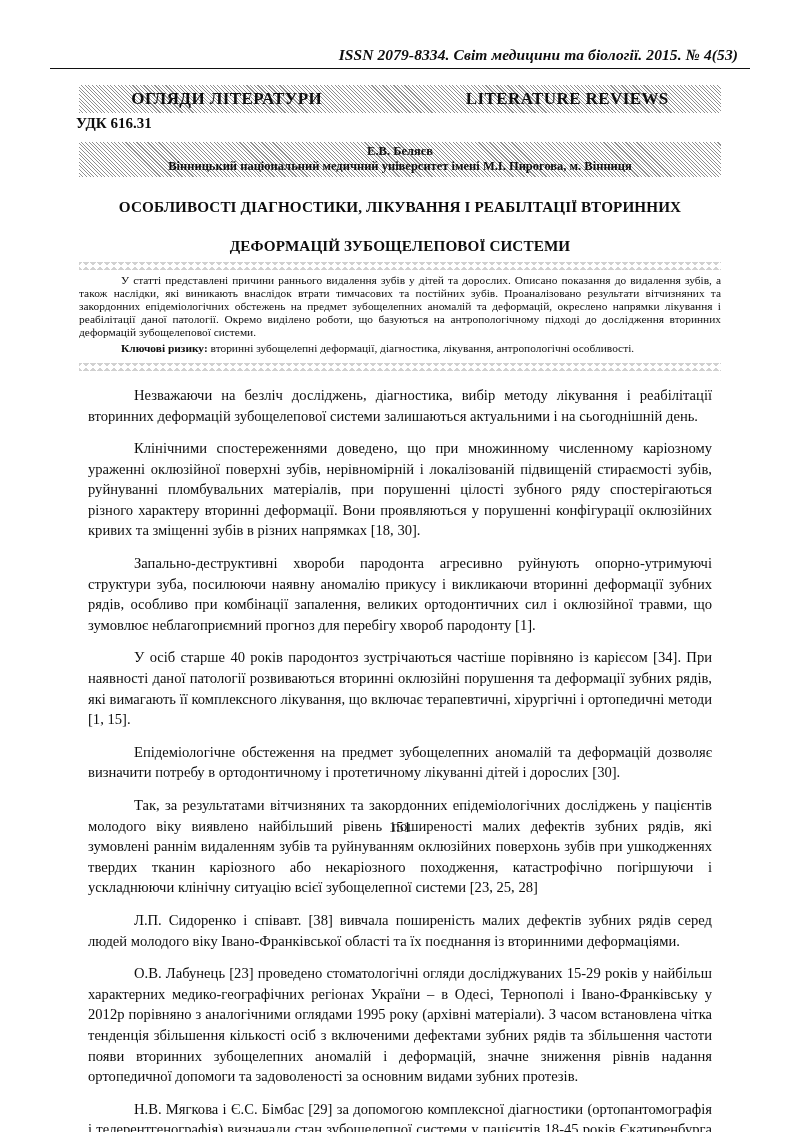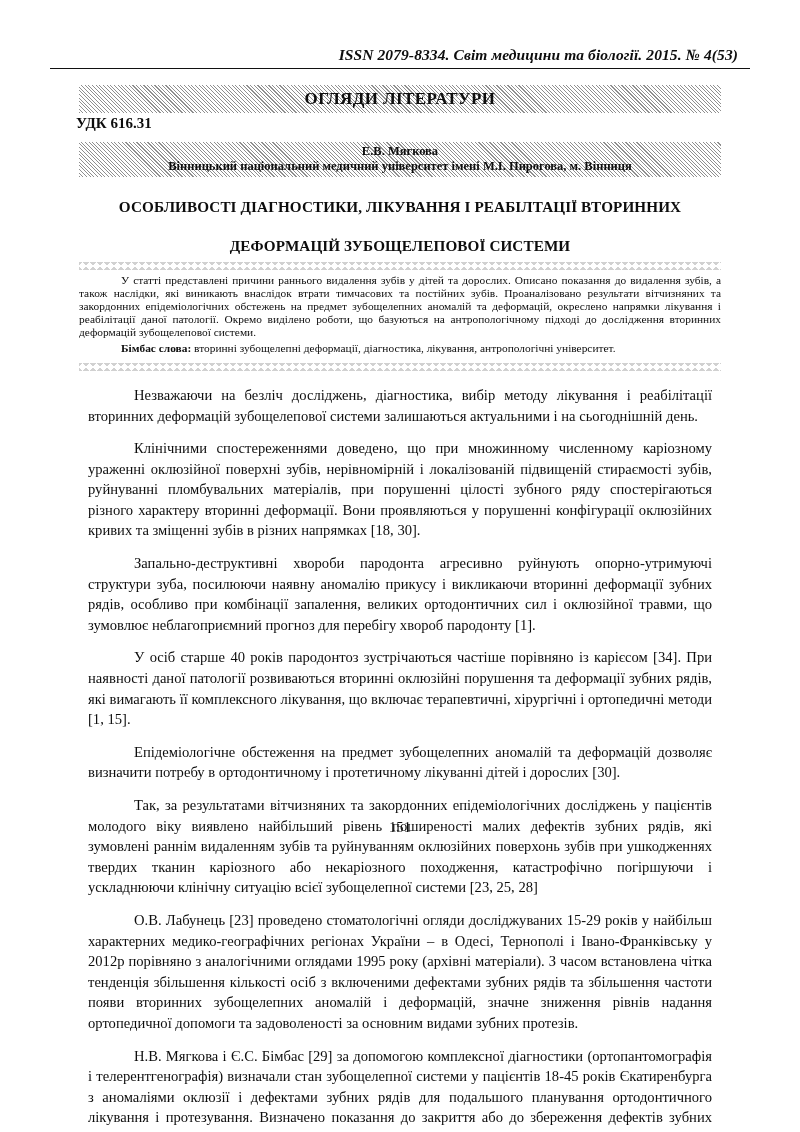--- a/index.html
+++ b/index.html
@@ -157,46 +157,48 @@
 
 <div class="page">
 
   <div class="running-head">
     <div class="rh-text">ISSN 2079-8334. Світ медицини та біології. 2015. № 4(53)</div>
   </div>
   <div class="rule"></div>
 
   <div class="section-banner hatch">
     <span>ОГЛЯДИ ЛІТЕРАТУРИ</span>
+    <span>LITERATURE REVIEWS</span>
   </div>
 
   <div class="udk">УДК 616.31</div>
 
   <div class="author-band hatch">
-    <div class="author-name">Е.В. Мягкова</div>
+    <div class="author-name">Е.В. Беляєв</div>
     <div class="author-affil">Вінницький національний медичний університет імені М.І. Пирогова, м. Вінниця</div>
   </div>
 
   <div class="article-title">
     <span class="t-line">ОСОБЛИВОСТІ ДІАГНОСТИКИ, ЛІКУВАННЯ І РЕАБІЛТАЦІЇ ВТОРИННИХ</span>
     <span class="t-line">ДЕФОРМАЦІЙ ЗУБОЩЕЛЕПОВОЇ СИСТЕМИ</span>
   </div>
 
   <div class="zigzag"></div>
   <div class="abstract">У статті представлені причини раннього видалення зубів у дітей та дорослих. Описано показання до видалення зубів, а також наслідки, які виникають внаслідок втрати тимчасових та постійних зубів. Проаналізовано результати вітчизняних та закордонних епідеміологічних обстежень на предмет зубощелепних аномалій та деформацій, окреслено напрямки лікування і реабілітації даної патології. Окремо виділено роботи, що базуються на антропологічному підході до дослідження вторинних деформацій зубощелепової системи.</div>
-  <div class="keywords"><b>Бімбас слова:</b><span> вторинні зубощелепні деформації, діагностика, лікування, антропологічні університет.</span></div>
+  <div class="keywords"><b>Ключові ризику:</b><span> вторинні зубощелепні деформації, діагностика, лікування, антропологічні особливості.</span></div>
   <div class="zigzag"></div>
 
   <div class="body-copy">
     <p>Незважаючи на безліч досліджень, діагностика, вибір методу лікування і реабілітації вторинних деформацій зубощелепової системи залишаються актуальними і на сьогоднішній день.</p>
     <p>Клінічними спостереженнями доведено, що при множинному численному каріозному ураженні оклюзійної поверхні зубів, нерівномірній і локалізованій підвищеній стираємості зубів, руйнуванні пломбувальних матеріалів, при порушенні цілості зубного ряду спостерігаються різного характеру вторинні деформації. Вони проявляються у порушенні конфігурації оклюзійних кривих та зміщенні зубів в різних напрямках [18, 30].</p>
     <p>Запально-деструктивні хвороби пародонта агресивно руйнують опорно-утримуючі структури зуба, посилюючи наявну аномалію прикусу і викликаючи вторинні деформації зубних рядів, особливо при комбінації запалення, великих ортодонтичних сил і оклюзійної травми, що зумовлює неблагоприємний прогноз для перебігу хвороб пародонту [1].</p>
     <p>У осіб старше 40 років пародонтоз зустрічаються частіше порівняно із карієсом [34]. При наявності даної патології розвиваються вторинні оклюзійні порушення та деформації зубних рядів, які вимагають її комплексного лікування, що включає терапевтичні, хірургічні і ортопедичні методи [1, 15].</p>
     <p>Епідеміологічне обстеження на предмет зубощелепних аномалій та деформацій дозволяє визначити потребу в ортодонтичному і протетичному лікуванні дітей і дорослих [30].</p>
     <p>Так, за результатами вітчизняних та закордонних епідеміологічних досліджень у пацієнтів молодого віку виявлено найбільший рівень поширеності малих дефектів зубних рядів, які зумовлені раннім видаленням зубів та руйнуванням оклюзійних поверхонь зубів при ушкодженнях твердих тканин каріозного або некаріозного походження, катастрофічно погіршуючи і ускладнюючи клінічну ситуацію всієї зубощелепної системи [23, 25, 28]</p>
+    <p>Л.П. Сидоренко і співавт. [38] вивчала поширеність малих дефектів зубних рядів серед людей молодого віку Івано-Франківської області та їх поєднання із вторинними деформаціями.</p>
     <p>О.В. Лабунець [23] проведено стоматологічні огляди досліджуваних 15-29 років у найбільш характерних медико-географічних регіонах України – в Одесі, Тернополі і Івано-Франківську у 2012р порівняно з аналогічними оглядами 1995 року (архівні матеріали). З часом встановлена чітка тенденція збільшення кількості осіб з включеними дефектами зубних рядів та збільшення частоти появи вторинних зубощелепних аномалій і деформацій, значне зниження рівнів надання ортопедичної допомоги та задоволеності за основним видами зубних протезів.</p>
     <p>Н.В. Мягкова і Є.С. Бімбас [29] за допомогою комплексної діагностики (ортопантомографія і телерентгенографія) визначали стан зубощелепної системи у пацієнтів 18-45 років Єкатиренбурга з аномаліями оклюзії і дефектами зубних рядів для подальшого планування ортодонтичного лікування і протезування. Визначено показання до закриття або до збереження дефектів зубних рядів у пацієнтів різних вікових груп в залежності від наявної аномалії оклюзії. Встановлено, що при аномаліях оклюзії змінюється напрямок вектора функціонального навантаження, що призводить до швидкого розвитку вторинних деформацій зубних рядів.</p>
     <p>Л.І. Худяковою [43] проведено обстеження стану зубощелепної системи студентів м Челябінська. Досліджено фактори ризику розвитку, поширеність, структура, клінічні особливості деформацій зубних рядів і ускладнення, пов'язані з даною патологією у студентської молоді. Розроблено метод експрес-діагностики ступеню важкості вторинних зубощелепних деформацій,</p>
   </div>
 
   <div class="folio">151</div>
 
 </div>
 
 </body></html>

